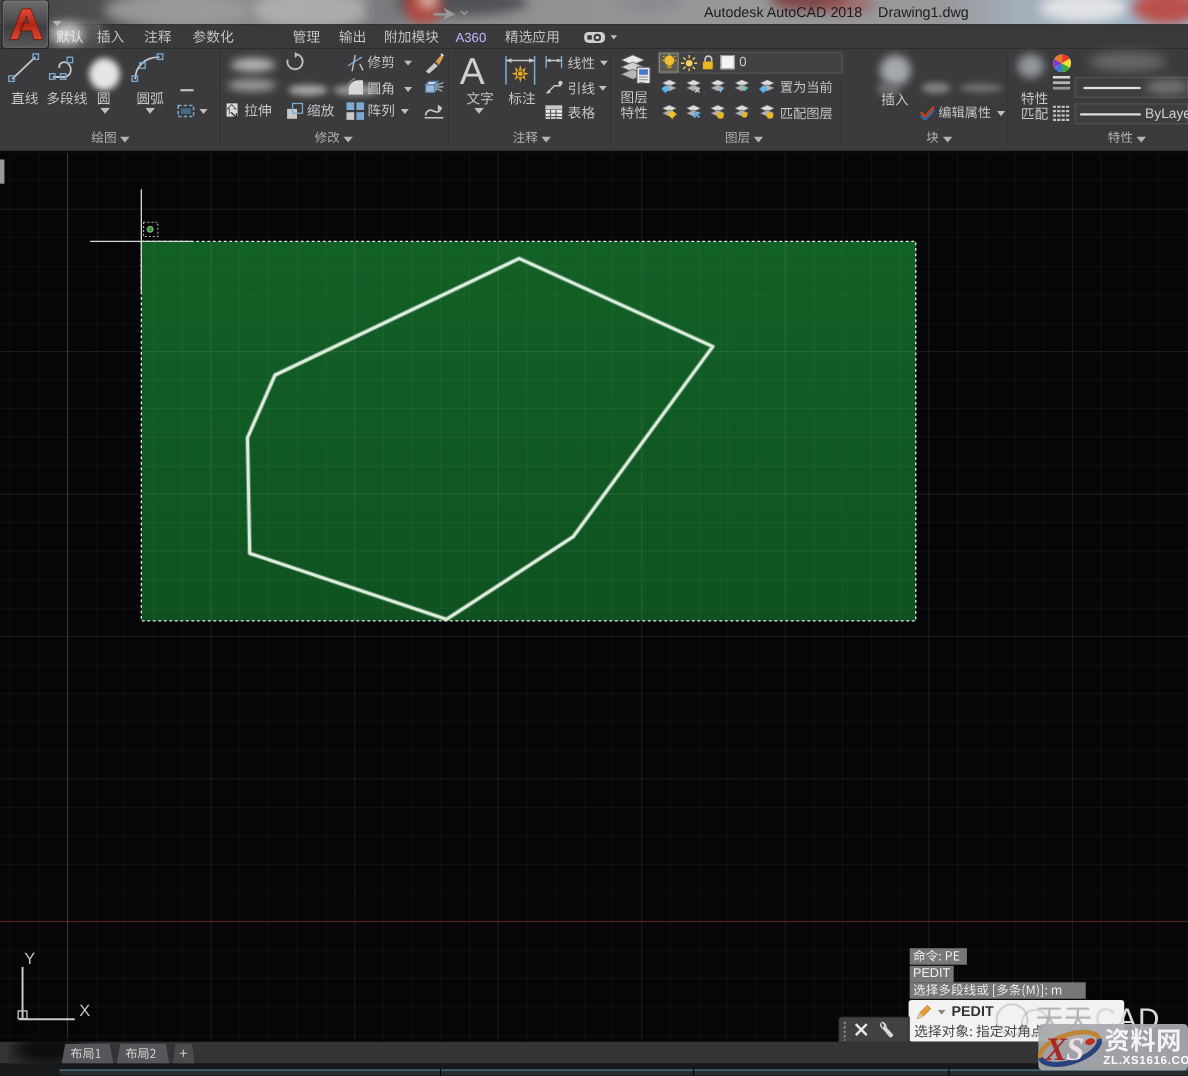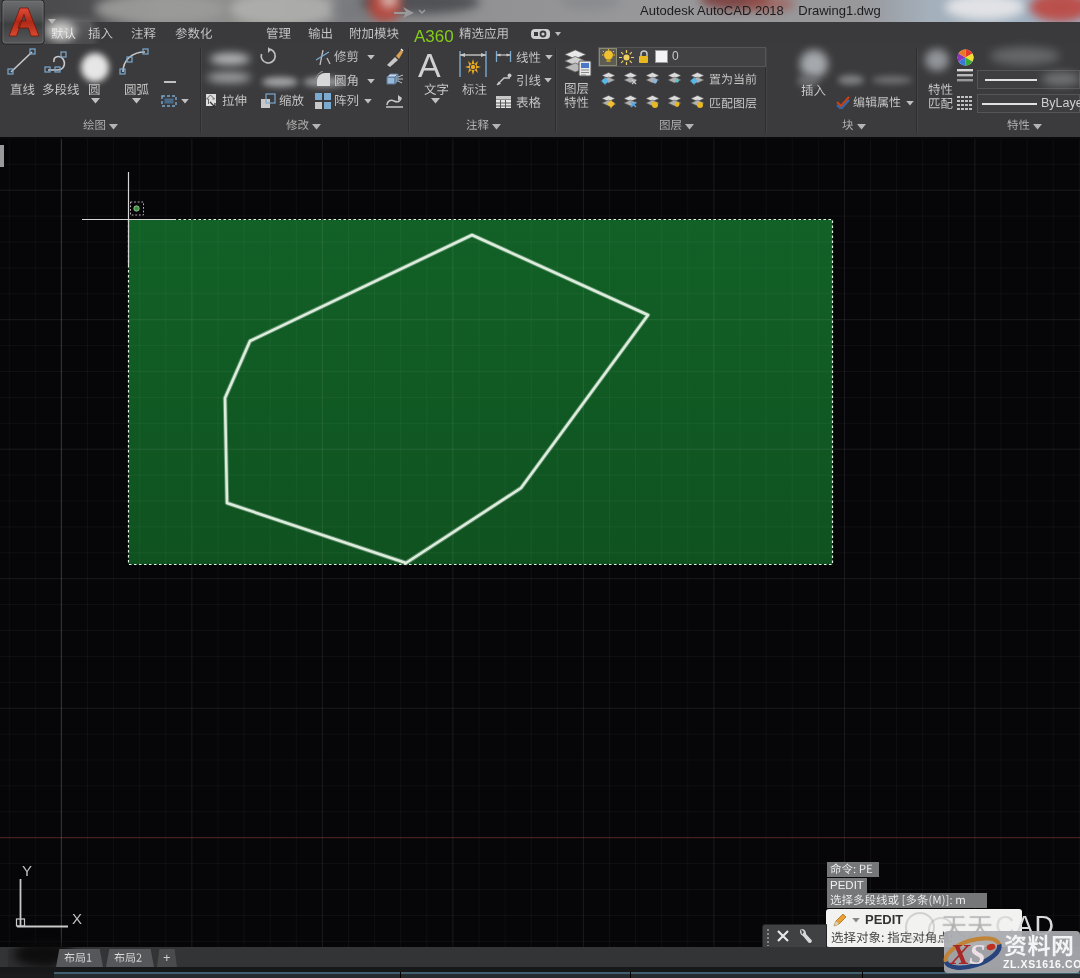--- a/index.html
+++ b/index.html
@@ -113,21 +113,21 @@
     <div style="position:absolute;left:349px;top:5px;">
       <svg style="" width="50.0" height="15.6" viewBox="0 0 50.0 15.6">
         <g fill="#c6c6c6" transform="translate(0,11.00) scale(0.012500,-0.012500)">
           <path transform="translate(0.0,0)" d="M574 414C611 342 656 245 676 184L738 214C717 275 672 368 632 440ZM802 828V610H553V540H802V16C802 0 796 -4 781 -5C766 -6 719 -6 665 -4C676 -25 686 -59 690 -78C764 -79 808 -76 836 -64C863 -51 874 -28 874 17V540H963V610H874V828ZM516 839C474 693 401 550 317 457C332 442 356 410 365 395C390 424 414 457 437 494V-75H505V617C536 682 563 751 585 821ZM83 797V-80H150V729H273C253 659 226 567 200 493C266 411 281 339 281 284C281 251 276 222 262 211C255 205 244 202 233 202C219 201 201 201 180 203C192 184 197 156 197 136C219 135 242 135 261 138C280 140 297 146 310 157C337 176 348 220 348 276C348 340 333 415 266 501C297 584 332 687 358 772L310 801L298 797Z"></path>
           <path transform="translate(1000.0,0)" d="M572 716V-65H644V9H838V-57H913V716ZM644 81V643H838V81ZM195 827 194 650H53V577H192C185 325 154 103 28 -29C47 -41 74 -64 86 -81C221 66 256 306 265 577H417C409 192 400 55 379 26C370 13 360 9 345 10C327 10 284 10 237 14C250 -7 257 -39 259 -61C304 -64 350 -65 378 -61C407 -57 426 -48 444 -22C475 21 482 167 490 612C490 623 490 650 490 650H267L269 827Z"></path>
           <path transform="translate(2000.0,0)" d="M472 417H820V345H472ZM472 542H820V472H472ZM732 840V757H578V840H507V757H360V693H507V618H578V693H732V618H805V693H945V757H805V840ZM402 599V289H606C602 259 598 232 591 206H340V142H569C531 65 459 12 312 -20C326 -35 345 -63 352 -80C526 -38 607 34 647 140C697 30 790 -45 920 -80C930 -61 950 -33 966 -18C853 6 767 61 719 142H943V206H666C671 232 676 260 679 289H893V599ZM175 840V647H50V577H175V576C148 440 90 281 32 197C45 179 63 146 72 124C110 183 146 274 175 372V-79H247V436C274 383 305 319 318 286L366 340C349 371 273 496 247 535V577H350V647H247V840Z"></path>
           <path transform="translate(3000.0,0)" d="M809 379H652C655 415 656 452 656 488V600H809ZM583 829V671H402V600H583V489C583 452 582 415 578 379H372V308H568C541 181 470 63 289 -25C306 -38 330 -65 340 -82C529 12 606 139 637 277C689 110 778 -16 916 -82C927 -61 951 -31 968 -16C833 40 744 157 697 308H950V379H880V671H656V829ZM36 163 66 88C153 126 265 177 371 226L354 293L244 246V528H354V599H244V828H173V599H52V528H173V217C121 196 74 177 36 163Z"></path>
         </g>
       </svg>
     </div>
-    <div style="position:absolute;left:414px;top:5px;color:#84cc16;font-size:17px">A360</div>
+    <div style="position:absolute;left:414px;top:5px;color:#c4b5fd;font-size:12px">A360</div>
     <div style="position:absolute;left:459px;top:5px;">
       <svg style="" width="50.0" height="15.6" viewBox="0 0 50.0 15.6">
         <g fill="#c6c6c6" transform="translate(0,11.00) scale(0.012500,-0.012500)">
           <path transform="translate(0.0,0)" d="M51 762C77 693 101 602 106 543L161 556C154 616 131 706 103 775ZM328 779C315 712 286 614 264 555L311 540C336 596 367 689 391 763ZM41 504V434H170C139 324 83 192 30 121C42 101 62 68 69 45C110 104 150 198 182 294V-78H251V319C281 266 316 201 330 167L381 224C361 256 277 381 251 412V434H363V504H251V837H182V504ZM636 840V759H426V701H636V639H451V584H636V517H398V458H960V517H707V584H912V639H707V701H934V759H707V840ZM823 341V266H532V341ZM460 398V-79H532V84H823V-2C823 -13 819 -17 806 -17C794 -18 753 -18 707 -16C717 -34 726 -60 729 -79C792 -79 833 -78 860 -68C886 -57 893 -39 893 -2V398ZM532 212H823V137H532Z"></path>
           <path transform="translate(1000.0,0)" d="M61 765C119 716 187 646 216 597L278 644C246 692 177 760 118 806ZM446 810C422 721 380 633 326 574C344 565 376 545 390 534C413 562 435 597 455 636H603V490H320V423H501C484 292 443 197 293 144C309 130 331 102 339 83C507 149 557 264 576 423H679V191C679 115 696 93 771 93C786 93 854 93 869 93C932 93 952 125 959 252C938 257 907 268 893 282C890 177 886 163 861 163C847 163 792 163 782 163C756 163 753 166 753 191V423H951V490H678V636H909V701H678V836H603V701H485C498 731 509 763 518 795ZM251 456H56V386H179V83C136 63 90 27 45 -15L95 -80C152 -18 206 34 243 34C265 34 296 5 335 -19C401 -58 484 -68 600 -68C698 -68 867 -63 945 -58C946 -36 958 1 966 20C867 10 715 3 601 3C495 3 411 9 349 46C301 74 278 98 251 100Z"></path>
           <path transform="translate(2000.0,0)" d="M264 490C305 382 353 239 372 146L443 175C421 268 373 407 329 517ZM481 546C513 437 550 295 564 202L636 224C621 317 584 456 549 565ZM468 828C487 793 507 747 521 711H121V438C121 296 114 97 36 -45C54 -52 88 -74 102 -87C184 62 197 286 197 438V640H942V711H606C593 747 565 804 541 848ZM209 39V-33H955V39H684C776 194 850 376 898 542L819 571C781 398 704 194 607 39Z"></path>
           <path transform="translate(3000.0,0)" d="M153 770V407C153 266 143 89 32 -36C49 -45 79 -70 90 -85C167 0 201 115 216 227H467V-71H543V227H813V22C813 4 806 -2 786 -3C767 -4 699 -5 629 -2C639 -22 651 -55 655 -74C749 -75 807 -74 841 -62C875 -50 887 -27 887 22V770ZM227 698H467V537H227ZM813 698V537H543V698ZM227 466H467V298H223C226 336 227 373 227 407ZM813 466V298H543V466Z"></path>
         </g>
       </svg>
     </div>

